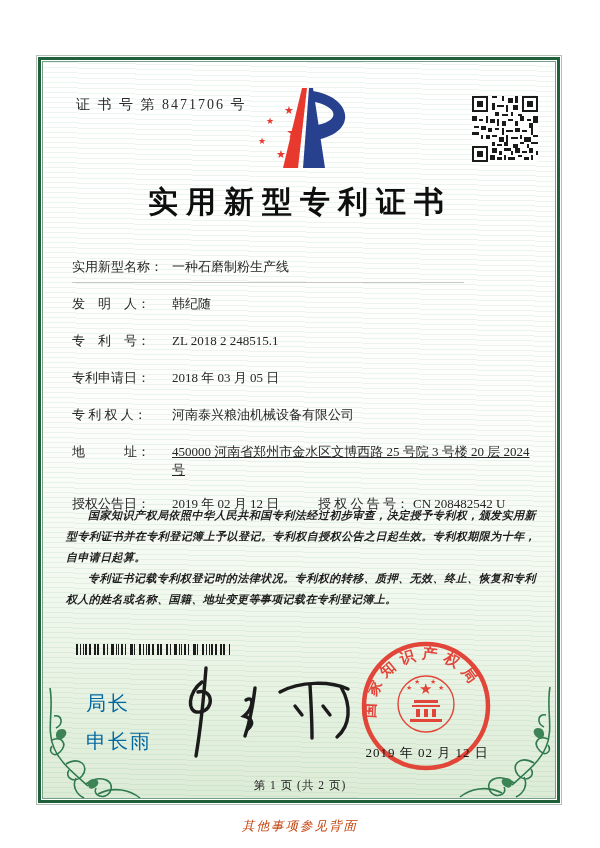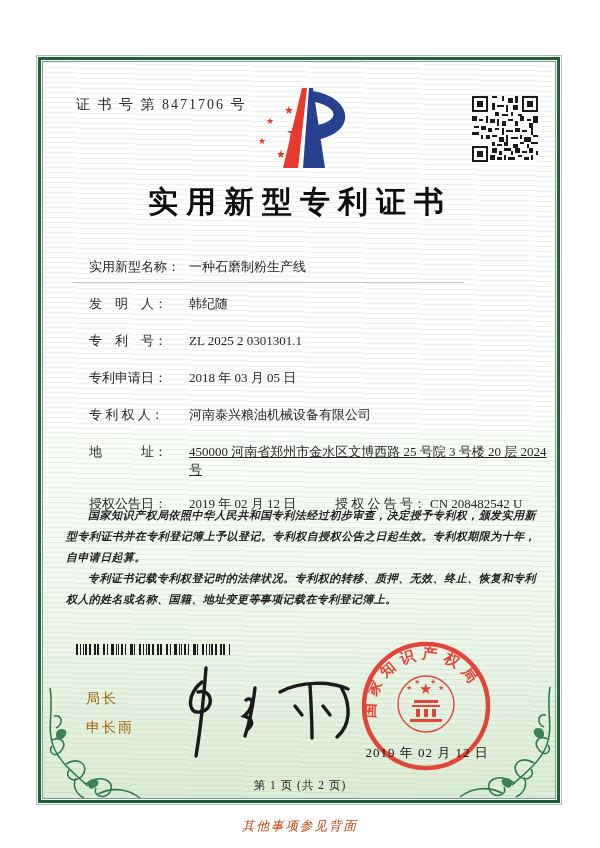--- a/index.html
+++ b/index.html
@@ -33,21 +33,21 @@
     font-size:14px;letter-spacing:2px;color:#2a2a2a;
   }
   .logo{position:absolute;left:250px;top:82px;width:112px;height:90px;}
   .qr{position:absolute;left:472px;top:96px;width:66px;height:66px;}
   .title{
     position:absolute;left:0;top:182px;width:100%;
     text-align:center;font-size:30px;font-weight:bold;
     letter-spacing:8px;color:#0e0e0e;
   }
   
-  .fields{position:absolute;left:89px;top:258px;width:466px;font-size:13px;color:#262626;}
+  .fields{position:absolute;left:72px;top:258px;width:466px;font-size:13px;color:#262626;}
   .row{display:flex;line-height:18px;margin-bottom:19px;}
   .flabel{flex:0 0 96px;white-space:nowrap;}
   .fvalue{margin-left:4px;}
   .fvalue.addr{width:372px;margin-left:4px;text-decoration:underline;}
   .row.addr-row{margin-bottom:16px;}
   .row-underline{
     position:absolute;left:72px;top:282px;width:392px;height:1px;
     background:#c7c7c5;
   }
   .grant-row{display:flex;line-height:18px;}
@@ -61,21 +61,21 @@
     letter-spacing:0.4px;color:#1e1e1e;text-align:justify;font-weight:bold;
   }
   .paras p{margin:0;text-indent:2em;}
   
   .barcode{
     position:absolute;left:76px;top:644px;width:154px;height:11px;
     background:
       repeating-linear-gradient(90deg,#1c1c1c 0 2px,rgba(0,0,0,0) 2px 4px,#1c1c1c 4px 5px,rgba(0,0,0,0) 5px 9px),
       repeating-linear-gradient(90deg,#1c1c1c 0 1px,rgba(0,0,0,0) 1px 7px);
   }
-  .signer{position:absolute;left:86px;top:690px;font-size:14px;color:#a16207;}
+  .signer{position:absolute;left:86px;top:690px;font-size:20px;color:#0369a1;}
   .signer div{margin-bottom:11px;letter-spacing:2px;}
   .signature{position:absolute;left:150px;top:662px;width:212px;height:100px;}
   .seal{position:absolute;left:358px;top:638px;width:136px;height:136px;opacity:0.92;}
   .seal-date{
     position:absolute;left:352px;top:744px;width:150px;text-align:center;
     font-size:13px;letter-spacing:1px;color:#141414;
   }
   .page-indicator{
     position:absolute;left:0;top:778px;width:100%;text-align:center;
     font-size:11.5px;color:#222;letter-spacing:1px;
@@ -200,21 +200,21 @@
     <div class="row">
       <span class="flabel">实用新型名称：</span>
       <span class="fvalue">一种石磨制粉生产线</span>
     </div>
     <div class="row">
       <span class="flabel">发　明　人：</span>
       <span class="fvalue">韩纪随</span>
     </div>
     <div class="row">
       <span class="flabel">专　利　号：</span>
-      <span class="fvalue">ZL 2025 2 0301301.1</span>
+      <span class="fvalue">ZL 2018 2 248515.1</span>
     </div>
     <div class="row">
       <span class="flabel">专利申请日：</span>
       <span class="fvalue">2018 年 03 月 05 日</span>
     </div>
     <div class="row">
       <span class="flabel">专 利 权 人：</span>
       <span class="fvalue">河南泰兴粮油机械设备有限公司</span>
     </div>
     <div class="row addr-row">

